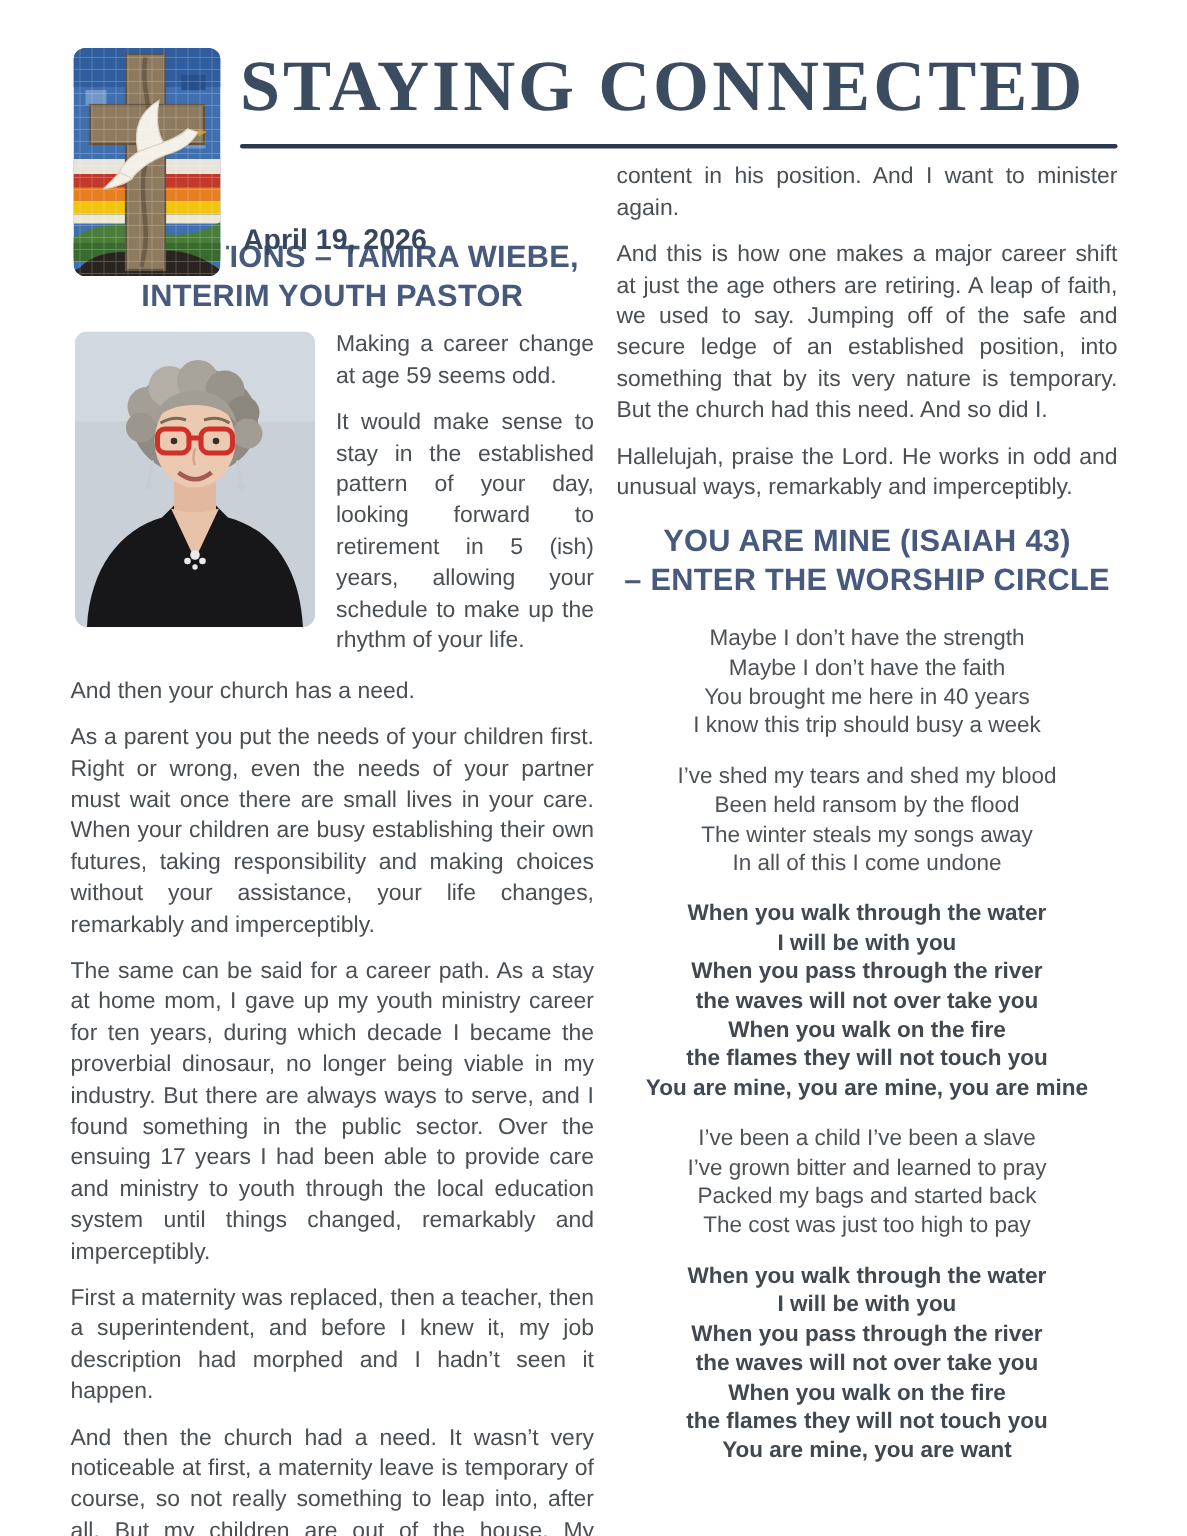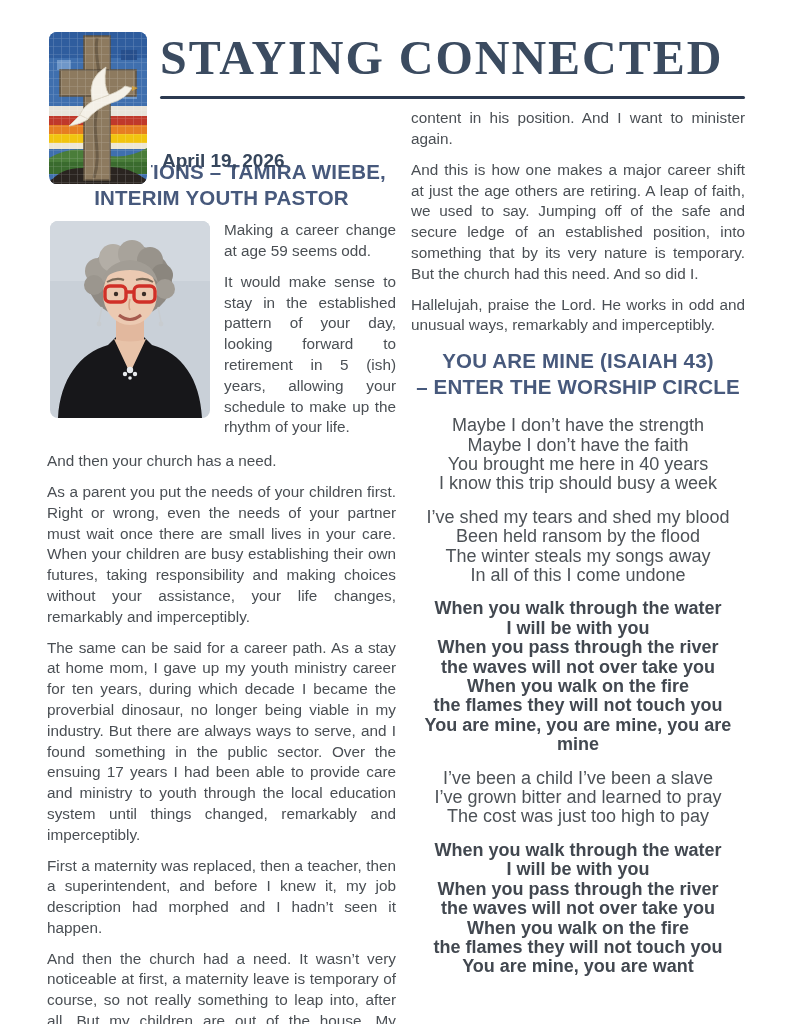--- a/index.html
+++ b/index.html
@@ -44,21 +44,21 @@
   .photo {
     float:left; width:160px; height:197px; margin:1px 14px 8px 3px;
     border-radius:8px; overflow:hidden;
   }
   p.body-par {
     font-size:15.3px; line-height:20.8px; text-align:justify;
     margin-bottom:10px; color:var(--c-body,#4a4f54);
   }
   p.clear-par { clear:both; padding-top:3px; }
   .stanza {
-    text-align:center; font-size:18px; line-height:19.4px;
+    text-align:center; font-size:15px; line-height:19.4px;
     margin-top:14px; color:var(--c-lyrics,#4d5257);
   }
   .stanza.first { margin-top:16px; }
   .stanza.chorus { font-weight:700; color:var(--c-lyrics-bold,#424850); }
 </style>
 </head>
 <body>
 
 <div class="page">
 
@@ -196,20 +196,21 @@
           <div>I will be with you</div>
           <div>When you pass through the river</div>
           <div>the waves will not over take you</div>
           <div>When you walk on the fire</div>
           <div>the flames they will not touch you</div>
           <div>You are mine, you are mine, you are mine</div>
         </div>
       <div class="stanza">
           <div>I’ve been a child I’ve been a slave</div>
           <div>I’ve grown bitter and learned to pray</div>
+          <div>Packed my bags and started back</div>
           <div>The cost was just too high to pay</div>
         </div>
       <div class="stanza chorus">
           <div>When you walk through the water</div>
           <div>I will be with you</div>
           <div>When you pass through the river</div>
           <div>the waves will not over take you</div>
           <div>When you walk on the fire</div>
           <div>the flames they will not touch you</div>
           <div>You are mine, you are want</div>

